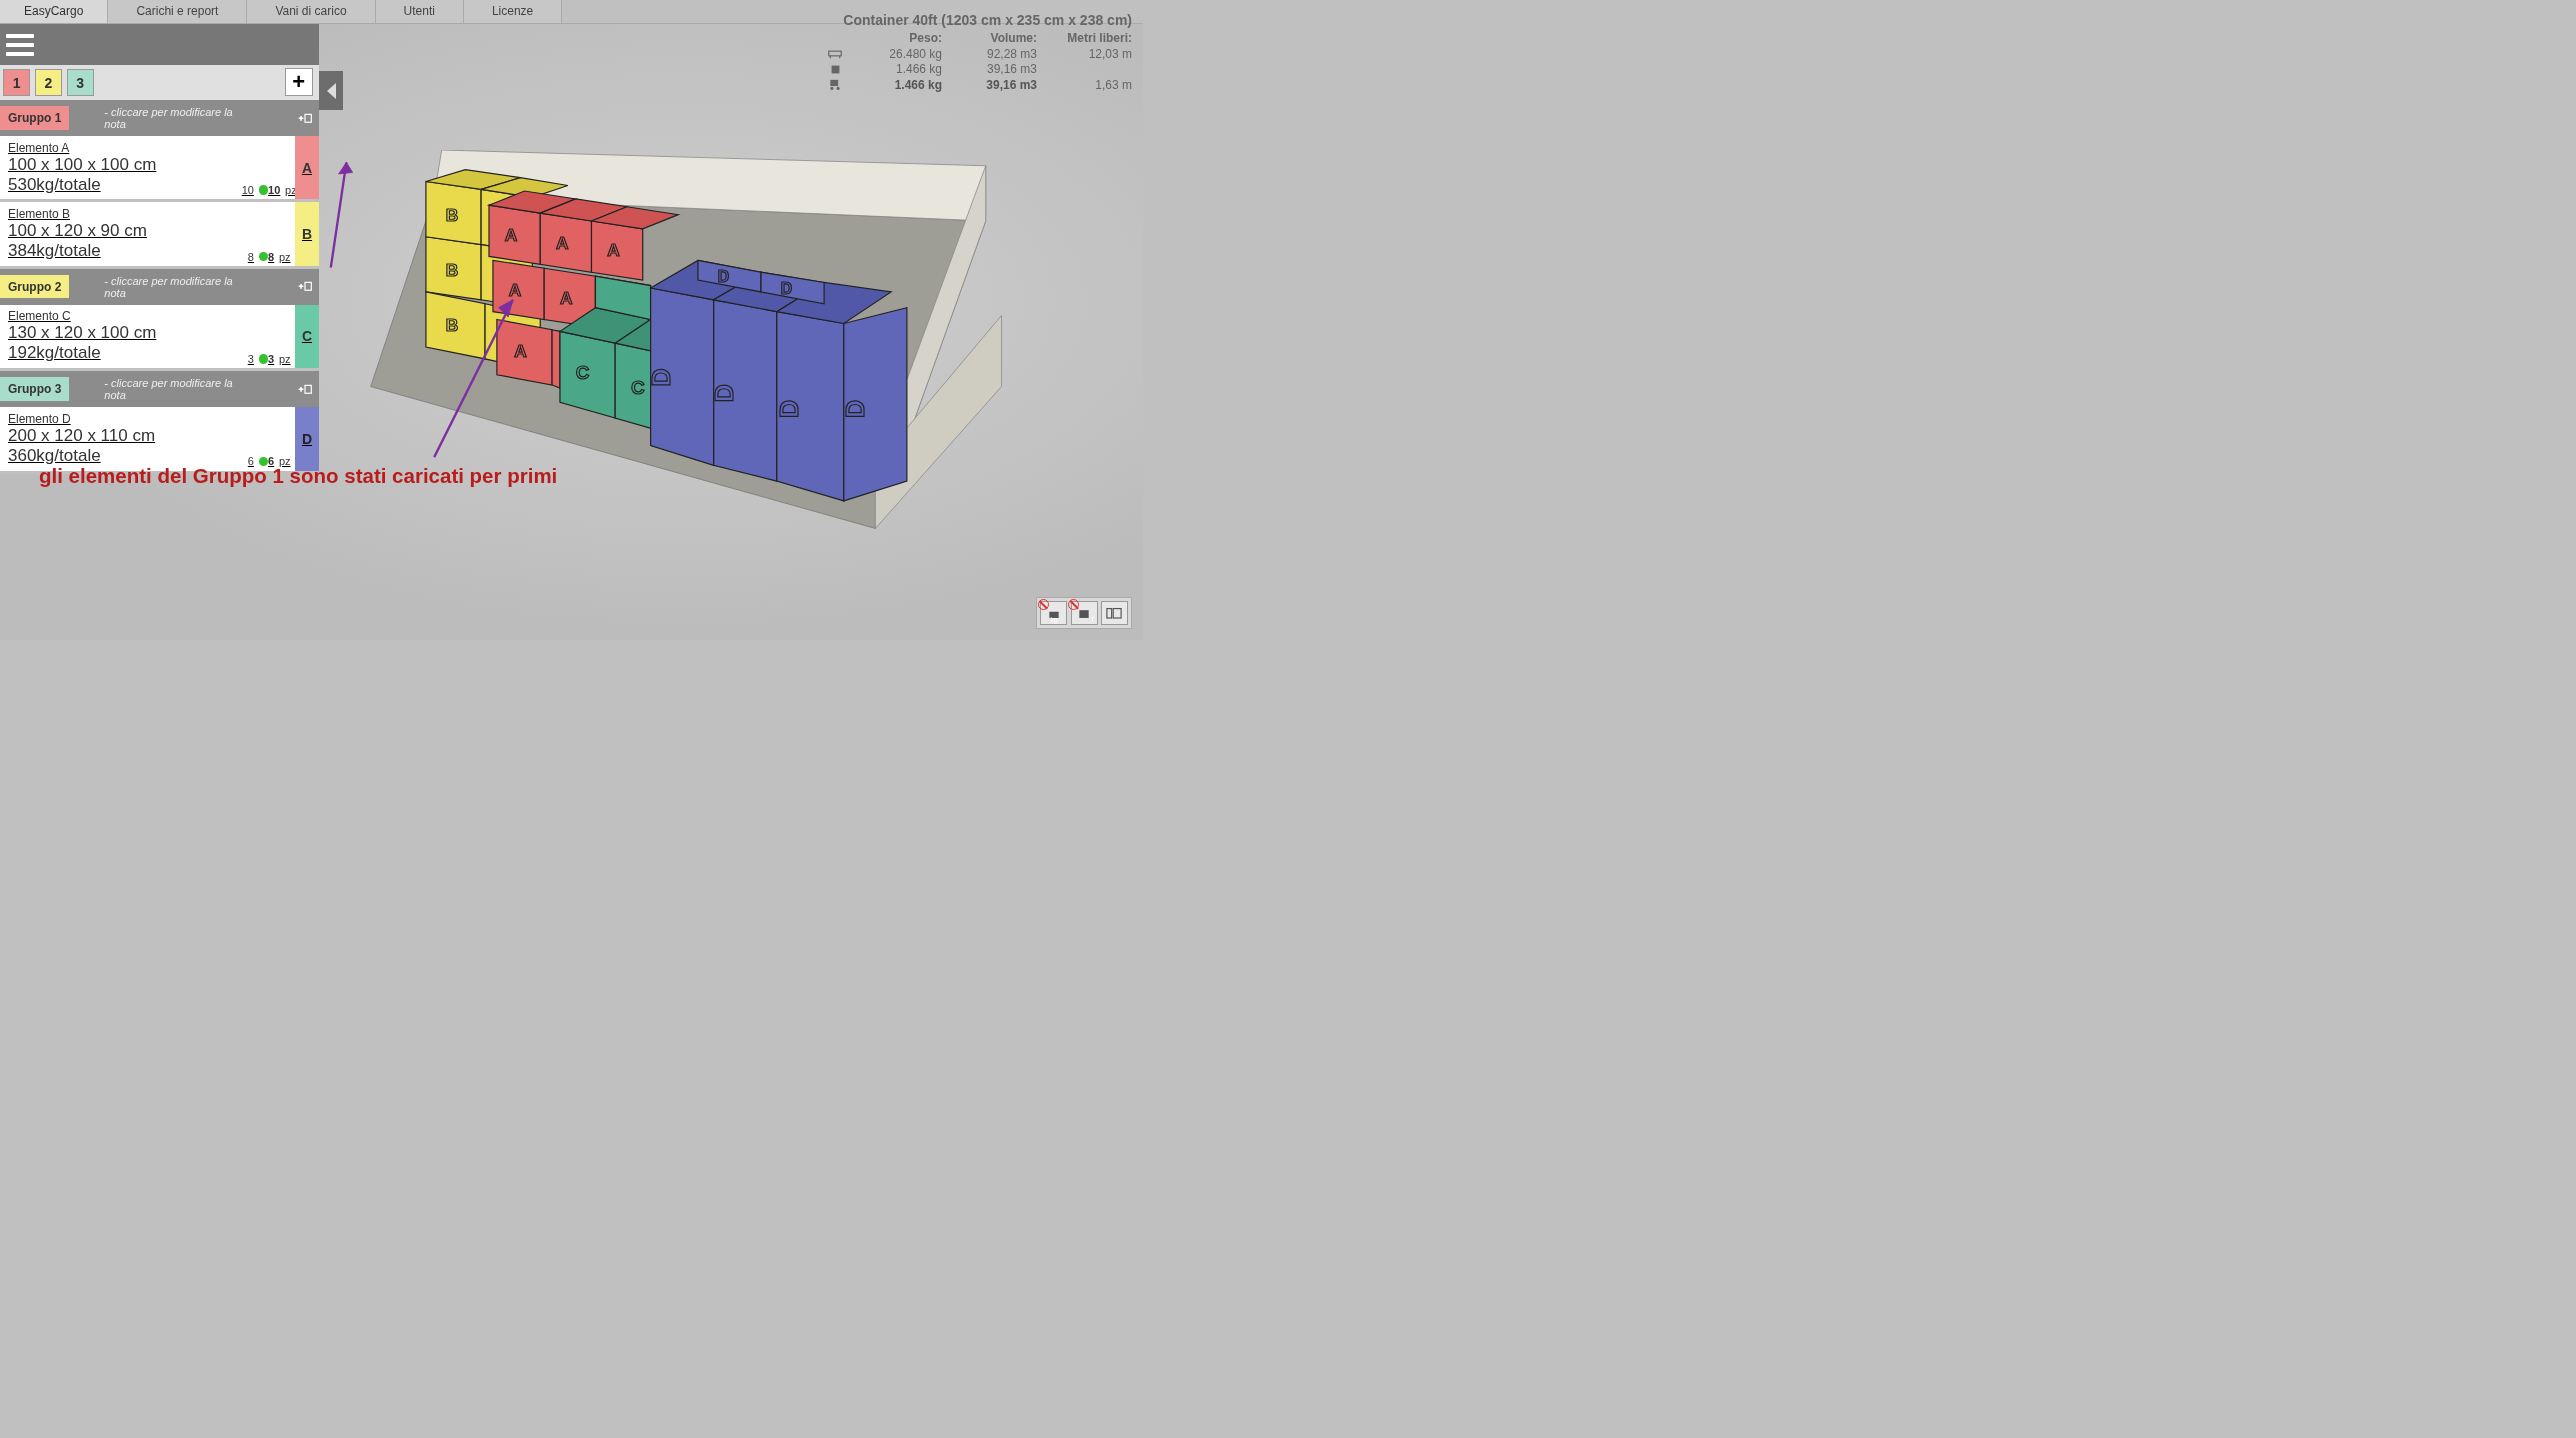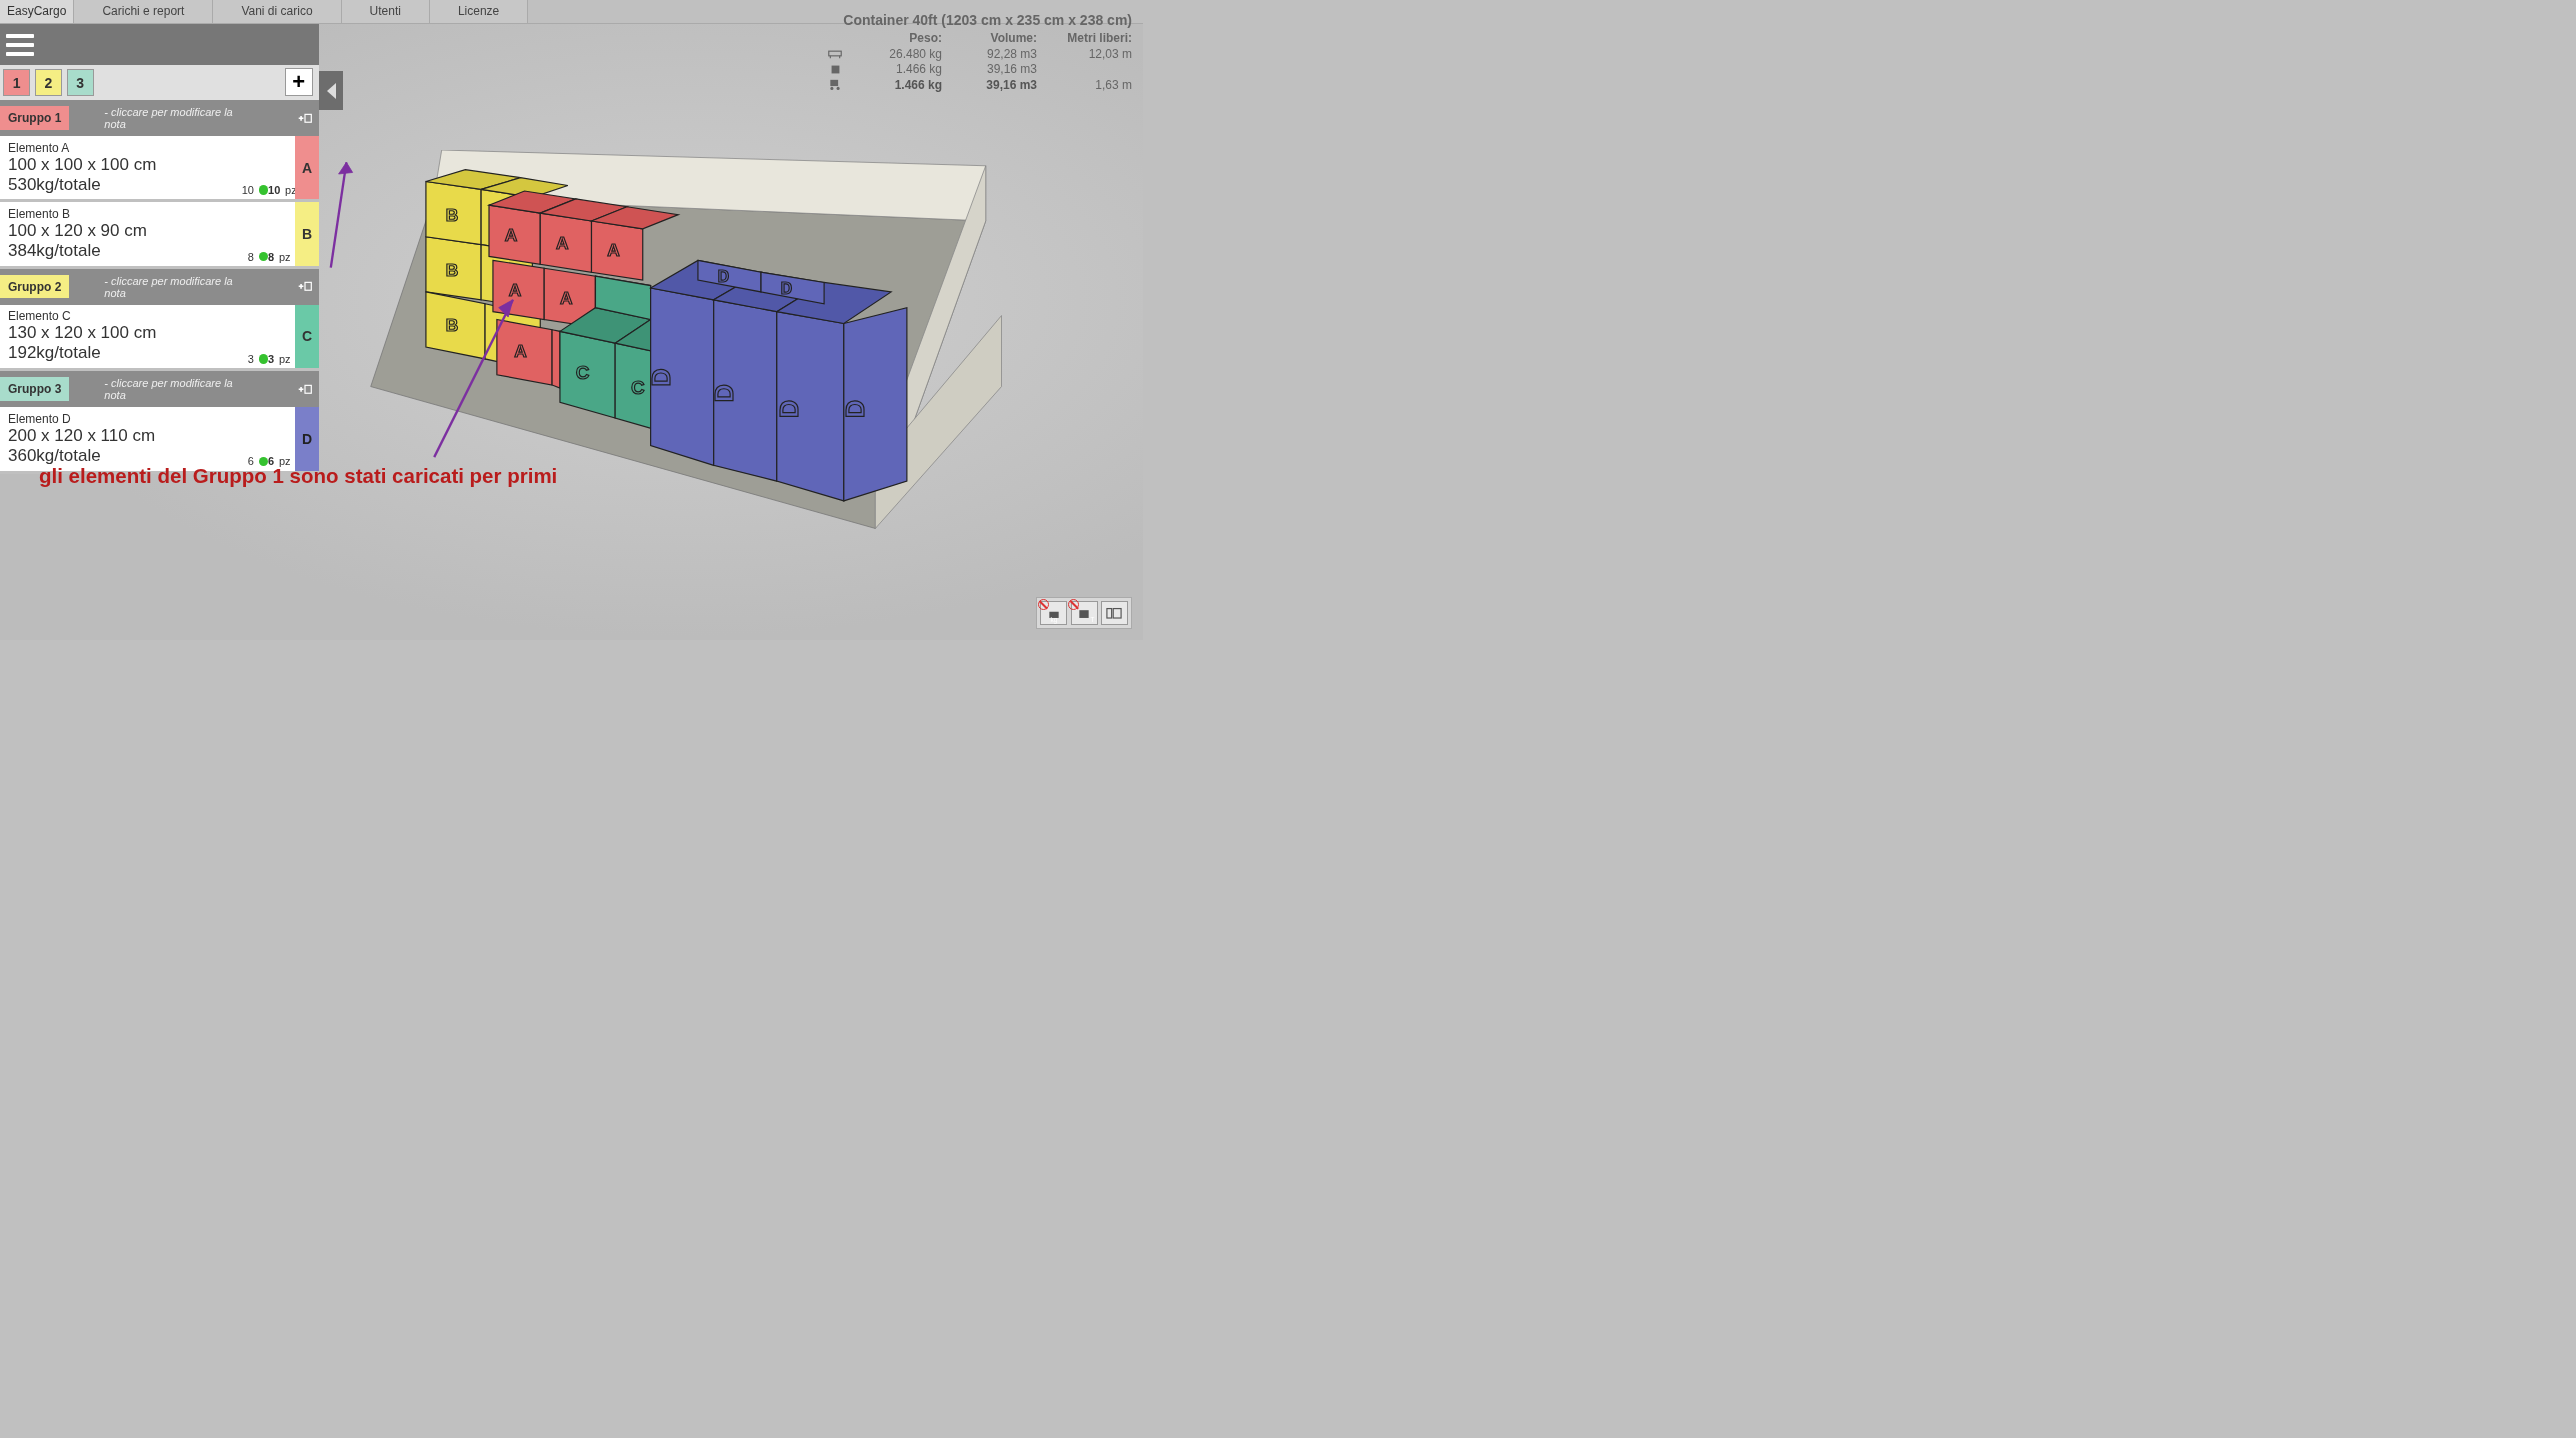--- a/index.html
+++ b/index.html
@@ -1,20 +1,20 @@
 <!DOCTYPE html>
 <html style="font-size:12.6px"><head>
 <meta charset="utf-8">
 <style>
 * { box-sizing: border-box; margin: 0; padding: 0; font-family: Arial, sans-serif; }
 body { background: #c0c0c0; width: 1143px; height: 640px; position: relative; overflow: hidden; }
 
 
 .topnav { display: flex; background: #c0c0c0; height: 24px; border-bottom: 0.8px solid #aaa; }
-.topnav .brand { background: #d8d8d8; padding: 4px 7px; font-size: 12px; color: #333; border-right: 0.8px solid #aaa; }
+.topnav .brand { background: #d8d8d8; padding: 4px 24px; font-size: 12px; color: #333; border-right: 0.8px solid #aaa; }
 .topnav .nav-item { padding: 4px 28px; font-size: 12px; color: #444; cursor: pointer; border-right: 0.8px solid #aaa; background:#c7c7c7; }
 
 
 .sidebar { position: absolute; top: 24px; left: 0; width: 319px; background: #c0c0c0; }
 .topbar { background: #777; height: 41px; display:flex; align-items:center; padding:0 6.3px; }
 .hamburger { width:28px; height:22px; display:flex; flex-direction:column; justify-content:space-between; cursor:pointer; }
 .hamburger span { display:block; height:4px; background:#fff; border-radius:0.8px; }
 
 .tabs-row { display:flex; background:#e0e0e0; align-items:center; height:35px; padding:0 3.2px; position:relative; }
 .tab-pill { width:27px; height:27px; display:flex; align-items:center; justify-content:center; font-weight:bold; font-size:14px; margin-right:4.7px; border:0.8px solid #999; cursor:pointer; }
@@ -24,21 +24,21 @@
 .add-tab { position:absolute; right:6.3px; top:3.2px; width:28px; height:28px; background:#fff; border:0.8px solid #999; font-size:22px; font-weight:bold; display:flex; align-items:center; justify-content:center; cursor:pointer; }
 
 .group-header { display:flex; align-items:center; background:#8c8c8c; height:36px;gap:35px; }
 .group-name { padding:4.7px 8px; font-weight:bold; font-size:12px; color:#333; }
 .group-header.g1 .group-name { background:#ef8e8e; }
 .group-header.g2 .group-name { background:#f5ee84; }
 .group-header.g3 .group-name { background:#a8dccb; }
 .group-note { flex:1; color:#eee; font-style:italic; font-size:11px; padding-left:0; }
 .group-icon { width:28px; height:28px; display:flex; align-items:center; justify-content:center; color:#fff; font-size:12.6px; }
 
-.item-row { display:flex; align-items:stretch; background:#fff; border-bottom:3.2px solid #c0c0c0; }
+.item-row { display:flex; align-items:stretch; background:#fff; border-bottom:3.2px solid #c0c0c0;text-decoration:underline; }
 .item-main { flex:1; padding:4.7px 8px; }
 .item-name { font-size:12px; color:#333; }
 .item-dims { font-size:17px; color:#333; }
 .item-counts { width:47px; display:flex; flex-direction:row; align-items:flex-end; justify-content:center; padding:3.2px 4.7px 3.2px 0; font-size:11px; color:#333; }
 .count-line { display:flex; align-items:center; gap:4.7px; }
 .dot { width:9.5px; height:9.5px; border-radius:50%; background:#35c22f; }
 .item-letter { width:24px; display:flex; align-items:center; justify-content:center; font-weight:bold; font-size:14px; color:#333; }
 .item-letter.la { background:#ef8e8e; }
 .item-letter.lb { background:#f5ee84; }
 .item-letter.lc { background:#6ac9a7; }

